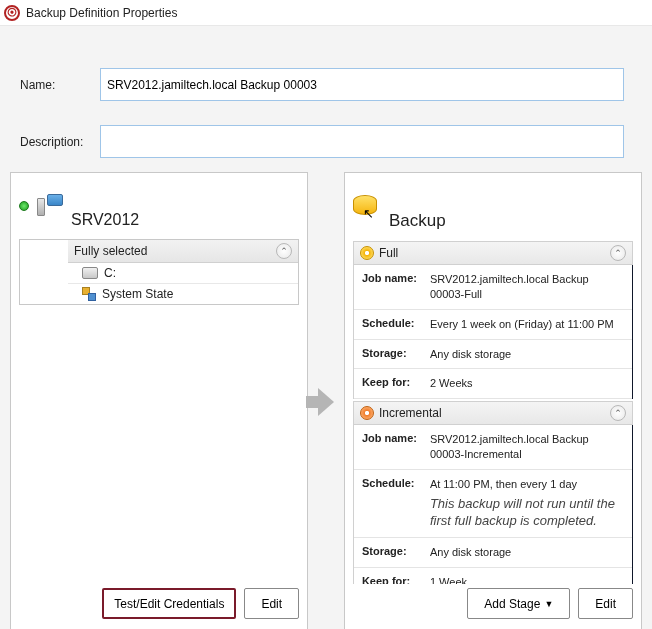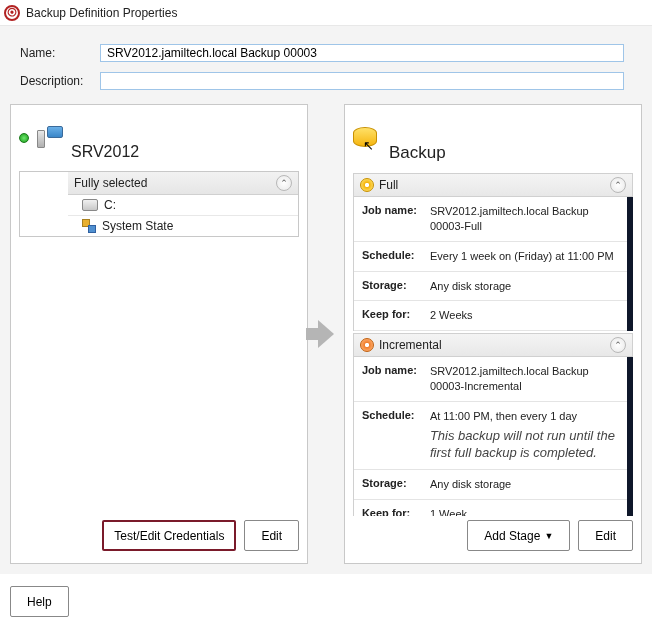--- a/index.html
+++ b/index.html
@@ -29,28 +29,29 @@
   }
   .titlebar-text { font-size: 12px; }
   .content {
     background: #f4f4f4;
     padding: 18px 10px 10px 10px;
   }
   .form-row {
     display: flex;
     align-items: center;
     margin-bottom: 10px;
+    margin-top: 24px;
   }
   .form-label {
     width: 90px;
     padding-left: 10px;
   }
   .form-input {
     flex: 1;
-    height: 18px;
+    height: 33px;
     border: 1px solid #9fc5e8;
     background: #fff;
     padding: 2px 6px;
     font-family: inherit;
     font-size: 12px;
     margin-right: 18px;
   }
   .panels {
     display: flex;
     gap: 6px;
@@ -197,21 +198,21 @@
   .cd-icon-full {
     width: 14px; height: 14px; border-radius: 50%;
     background: radial-gradient(#fff 20%, #f5b50f 30%, #ffe168 80%);
     border: 1px solid #c89000;
   }
   .cd-icon-inc {
     width: 14px; height: 14px; border-radius: 50%;
     background: radial-gradient(#fff 20%, #f08030 30%, #ffb070 80%);
     border: 1px solid #c06010;
   }
-  .detail-list { border-left:1px solid #d0d0d0; border-right:6px solid #0f172a; }
+  .detail-list { border-left:1px solid #d0d0d0; border-right:1px solid #0f172a; }
   .detail-row {
     display: flex;
     padding: 7px 8px;
     border-bottom: 1px solid #e4e4e4;
     gap: 6px;
   }
   .detail-label { width: 62px; font-weight: bold; flex-shrink:0; font-size:11px; }
   .detail-value { font-size: 11px; line-height: 1.35; }
   .detail-note { font-style: italic; color: #444; font-size: 13px; margin-top:3px; }
   .panel-footer {

